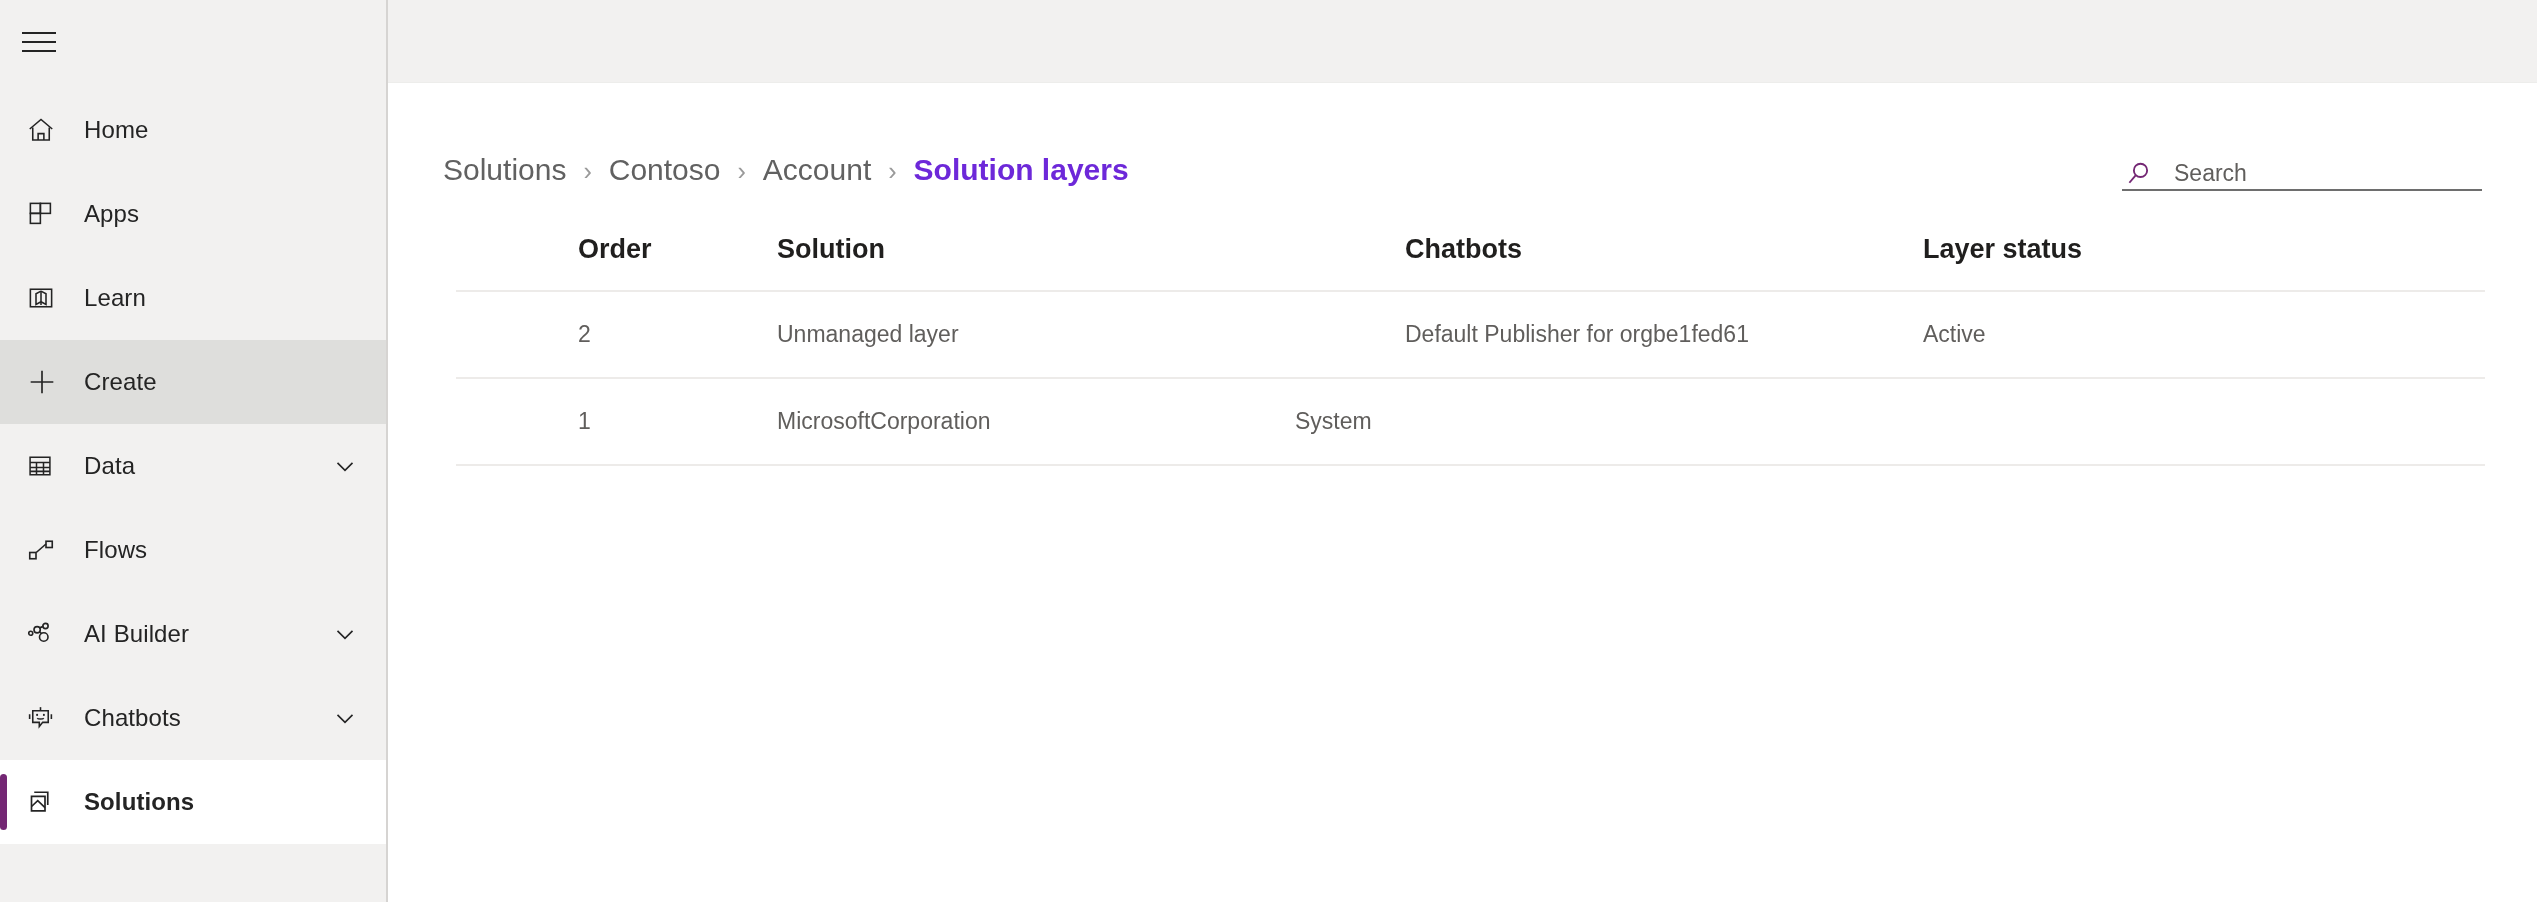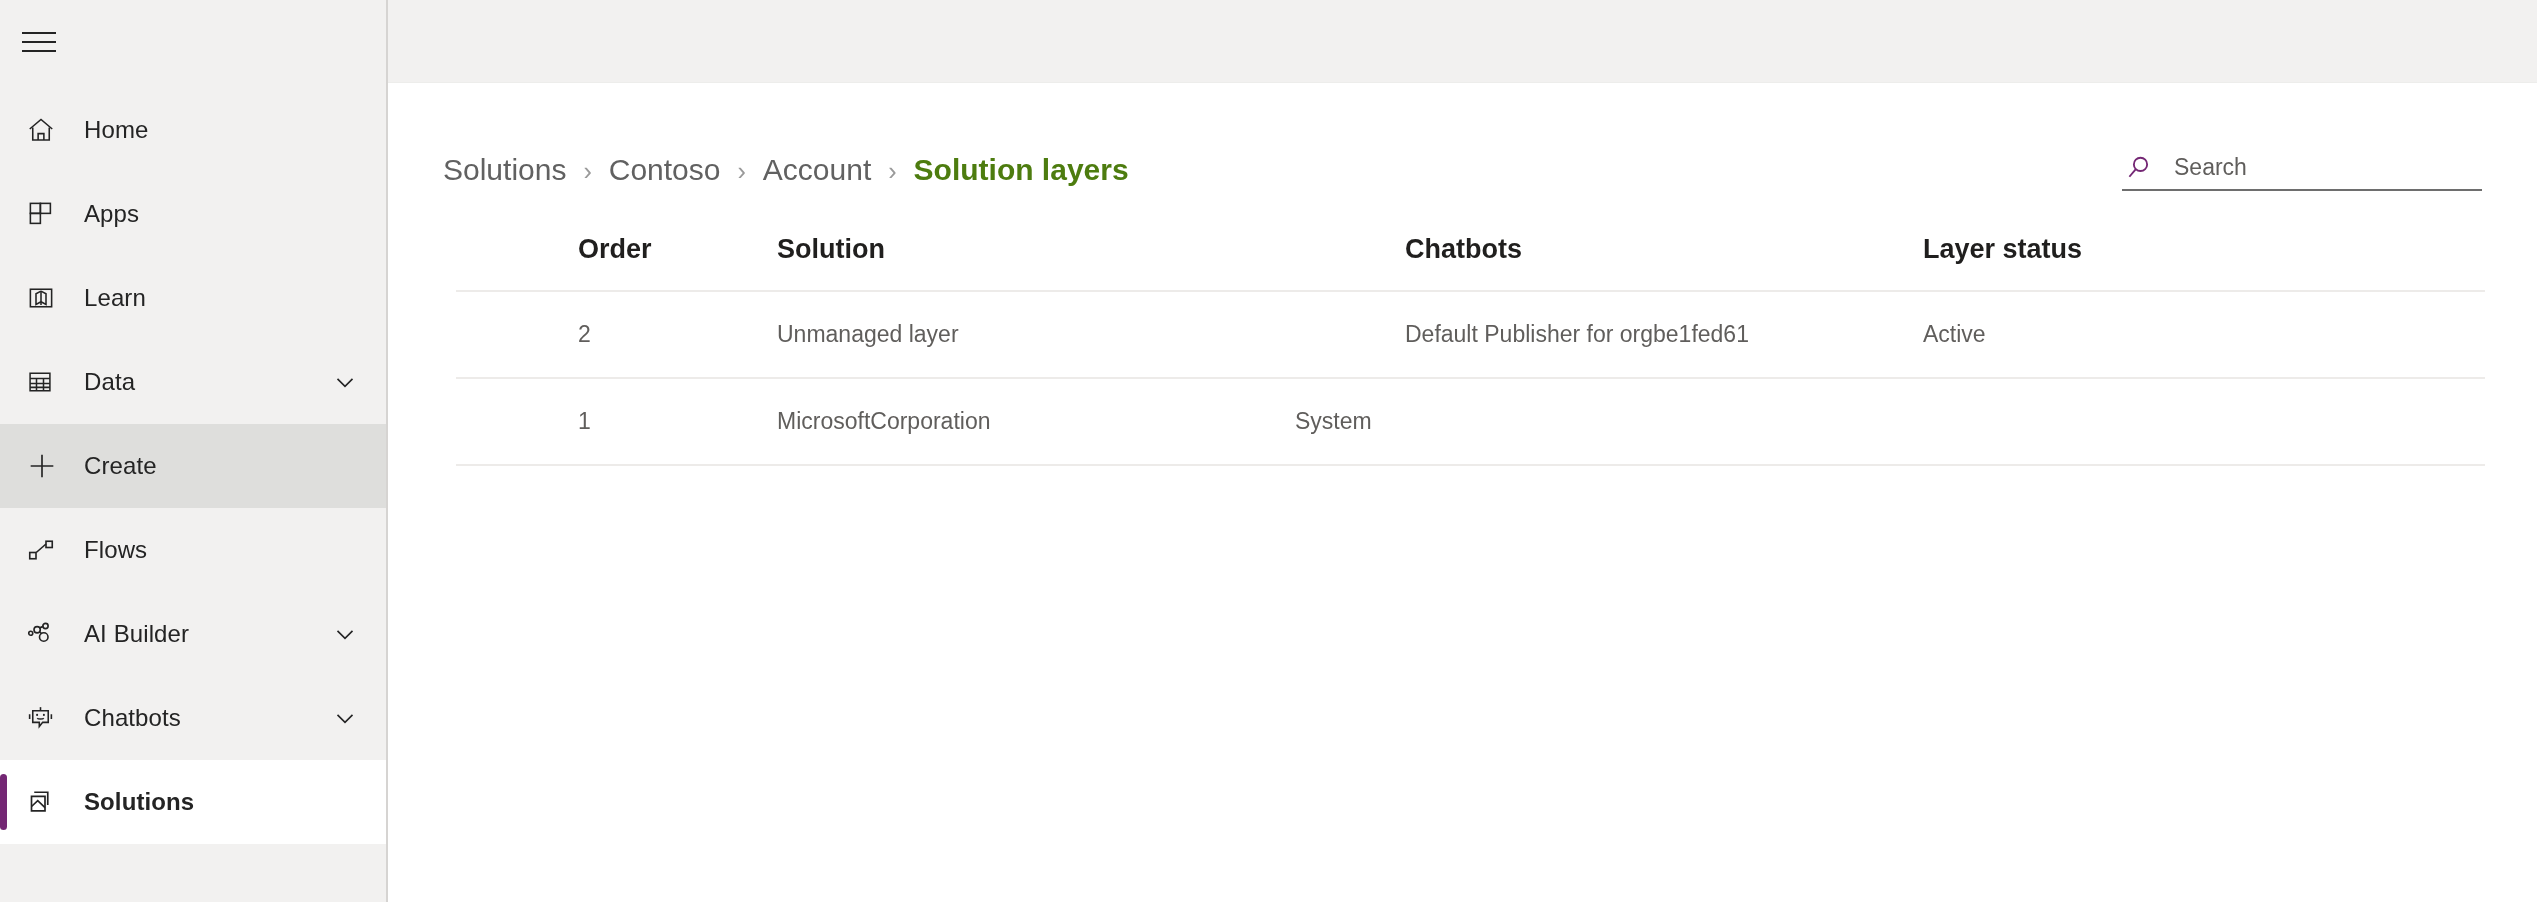--- a/index.html
+++ b/index.html
@@ -133,40 +133,40 @@
     align-items: baseline;
     padding-bottom: 14px;
     white-space: nowrap;
   }
   #breadcrumb .crumb {
     font-size: 30px;
     color: #616161;
     cursor: pointer;
   }
   #breadcrumb .crumb.current {
-    color: #4d7c0f;
+    color: #6d28d9;
     font-weight: 700;
     cursor: default;
   }
   #breadcrumb .sep {
     font-size: 25px;
     color: #9a9a9a;
     margin: 0 17px;
     line-height: 1;
   }
   
   #search-box {
     position: absolute;
     right: 28px;
     bottom: 10px;
     width: 360px;
     display: flex;
     align-items: center;
     border-bottom: 2px solid #6e6e6e;
-    padding-bottom: 6px;
+    padding-bottom: 0;
   }
   #search-box .s-icon {
     width: 34px;
     flex: 0 0 34px;
     display: flex;
     align-items: center;
     justify-content: center;
     color: #742774;
   }
   #search-input {
@@ -246,42 +246,42 @@
           <svg width="30" height="30" viewBox="0 0 24 24" fill="none" stroke="#242424" stroke-width="1.25">
             <rect x="3.5" y="5" width="17" height="14"></rect>
             <path d="M12 6.5v11"></path>
               <path d="M12 6.5 8 8.6v8.5l4-2.1"></path>
               <path d="M12 6.5l4 2.1v8.5l-4-2.1"></path>
           </svg>
         </span>
         <span class="nav-label">Learn</span>
       </div>
 
+      <div class="nav-item selected-soft">
+        <span class="nav-icon">
+          <svg width="32" height="32" viewBox="0 0 24 24" fill="none" stroke="#242424" stroke-width="1.25">
+            <path d="M12 3.5v17M3.5 12h17"></path>
+          </svg>
+        </span>
+        <span class="nav-label">Create</span>
+      </div>
+
       <div class="nav-item">
         <span class="nav-icon">
           <svg width="28" height="28" viewBox="0 0 24 24" fill="none" stroke="#242424" stroke-width="1.3">
             <rect x="3.5" y="4.5" width="17" height="15"></rect>
             <path d="M3.5 9h17M3.5 13.2h17M3.5 16.6h17M9 9v10.5M15 9v10.5"></path>
           </svg>
         </span>
         <span class="nav-label">Data</span>
         <span class="chev">
           <svg width="30" height="30" viewBox="0 0 24 24" fill="none" stroke="#242424" stroke-width="1.3">
             <path d="M6 9.5 12 15.5 18 9.5"></path>
           </svg>
         </span>
-      </div>
-
-      <div class="nav-item selected-soft">
-        <span class="nav-icon">
-          <svg width="32" height="32" viewBox="0 0 24 24" fill="none" stroke="#242424" stroke-width="1.25">
-            <path d="M12 3.5v17M3.5 12h17"></path>
-          </svg>
-        </span>
-        <span class="nav-label">Create</span>
       </div>
 
       <div class="nav-item">
         <span class="nav-icon">
           <svg width="30" height="30" viewBox="0 0 24 24" fill="none" stroke="#242424" stroke-width="1.3">
             <rect x="3" y="14" width="5" height="5"></rect>
             <rect x="16" y="5" width="5" height="5"></rect>
             <path d="M8.2 14 16 7.2"></path>
           </svg>
         </span>

